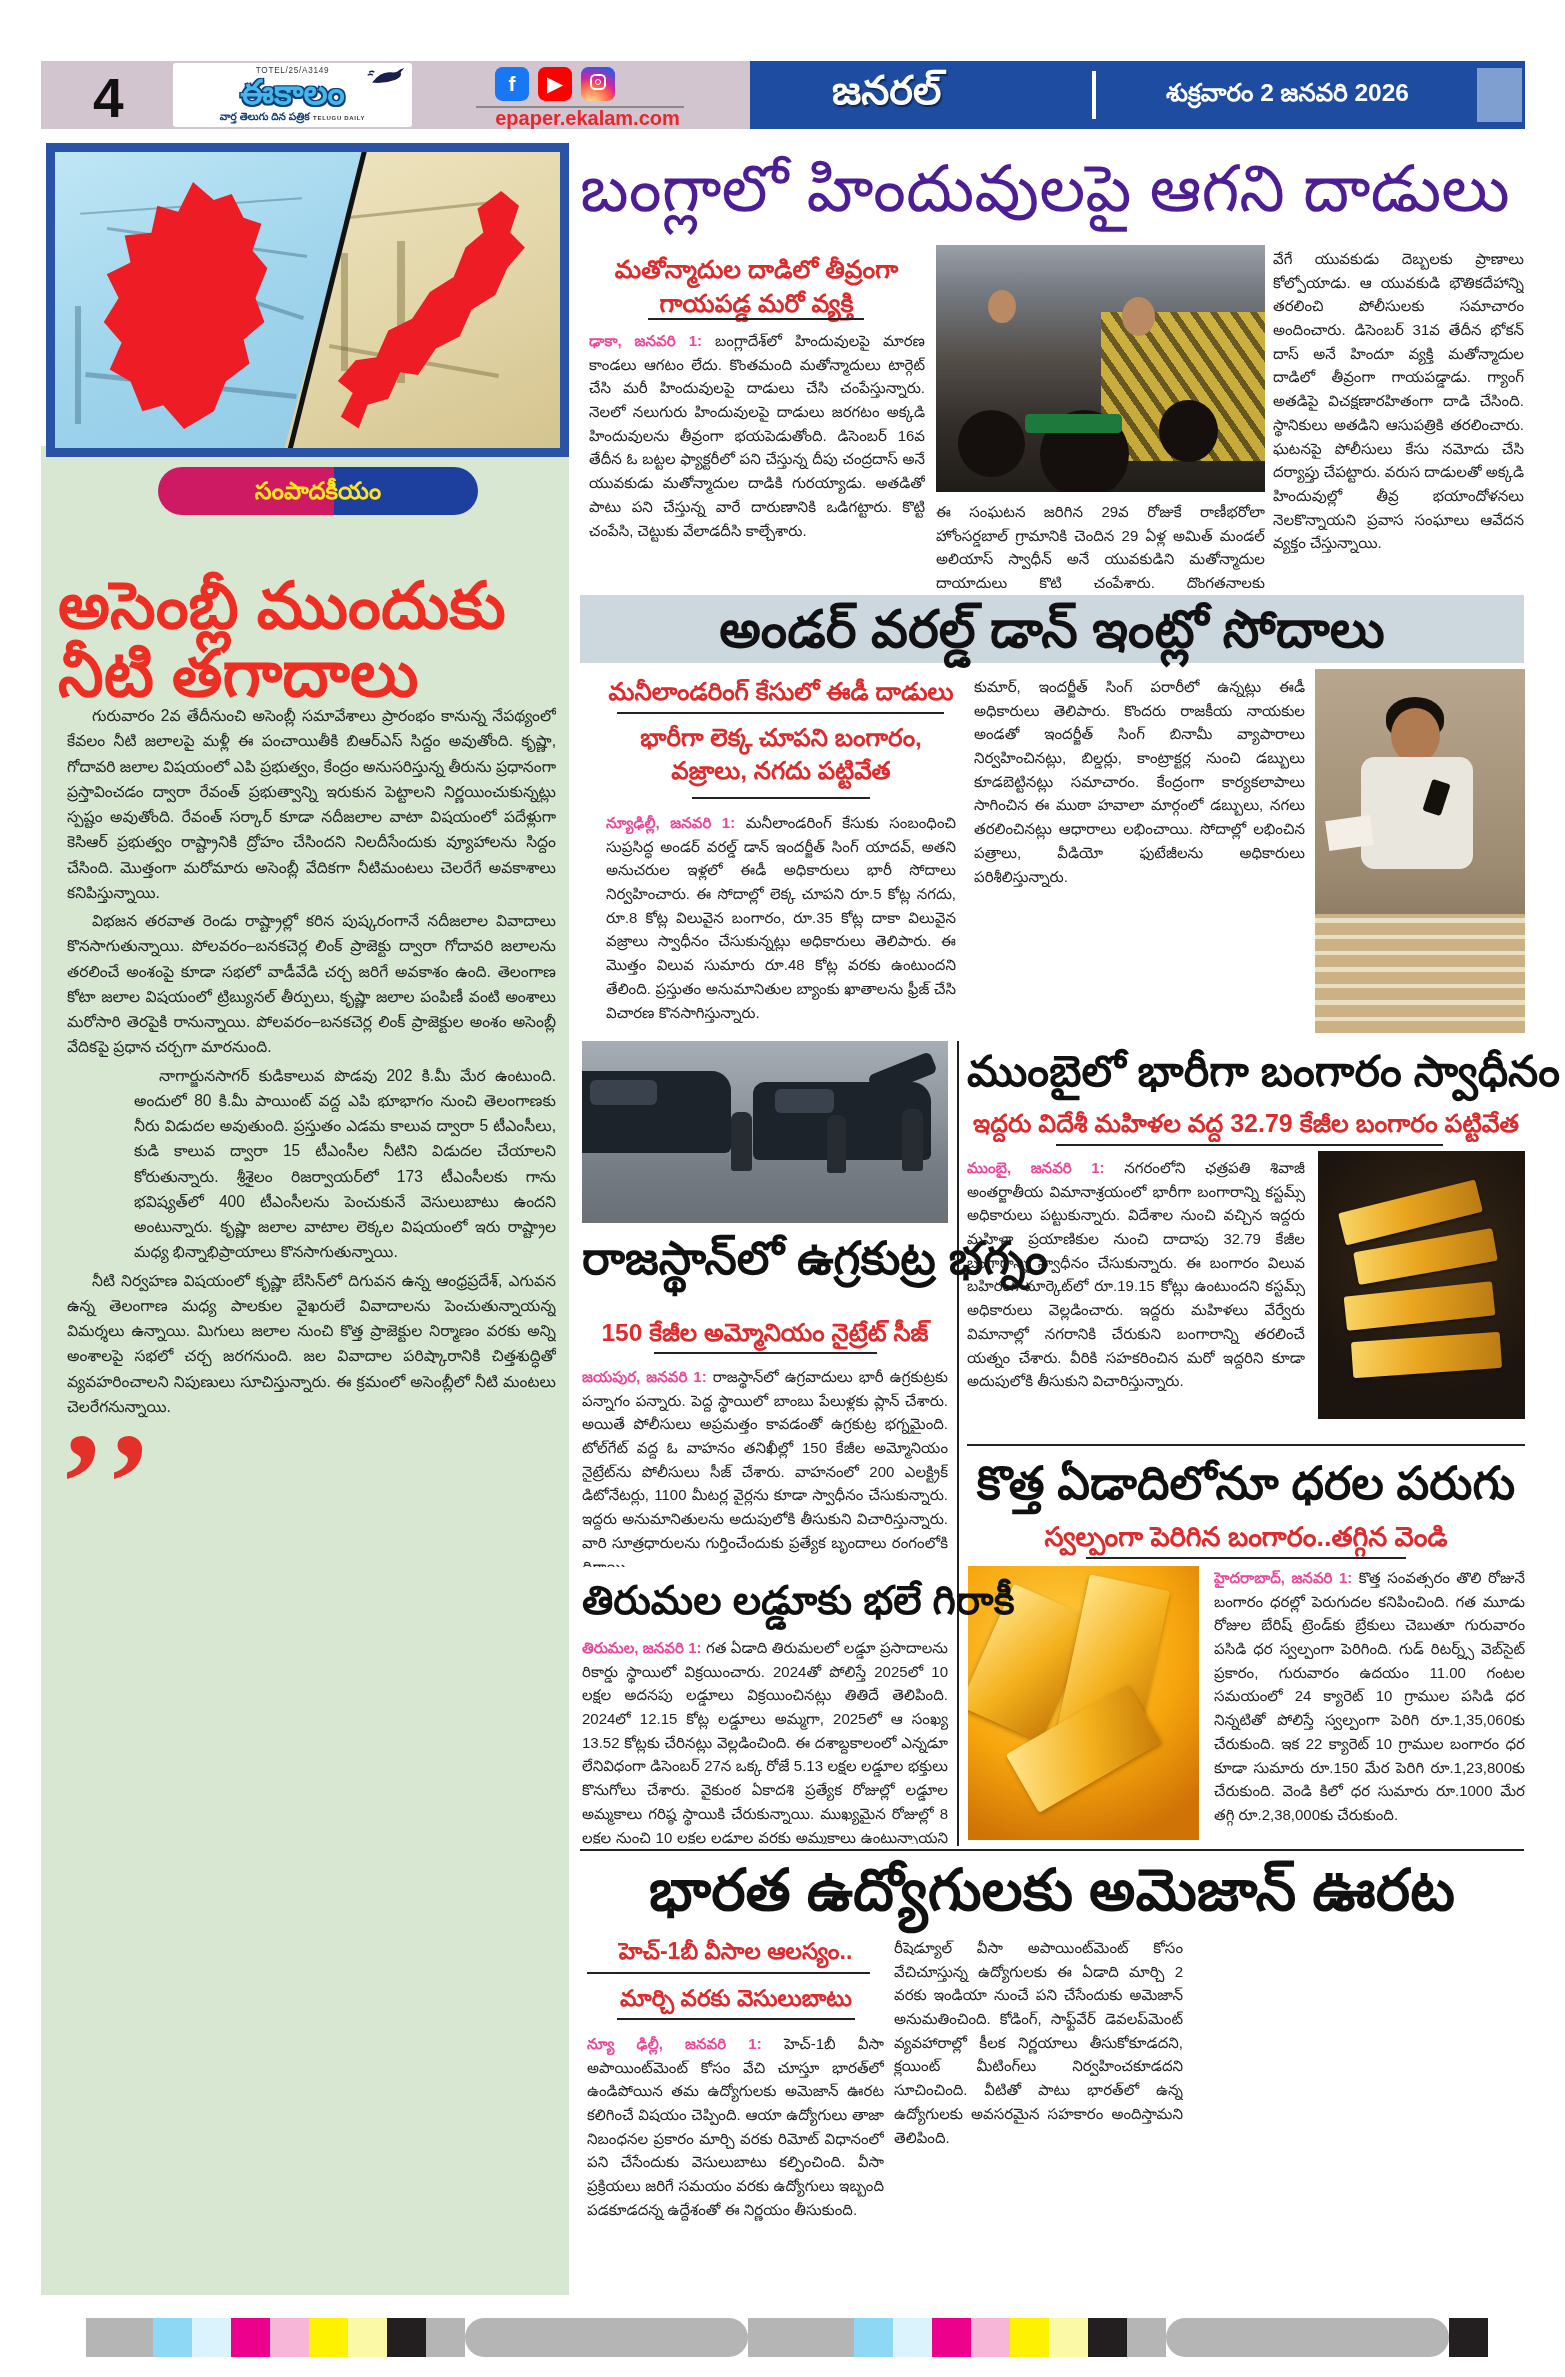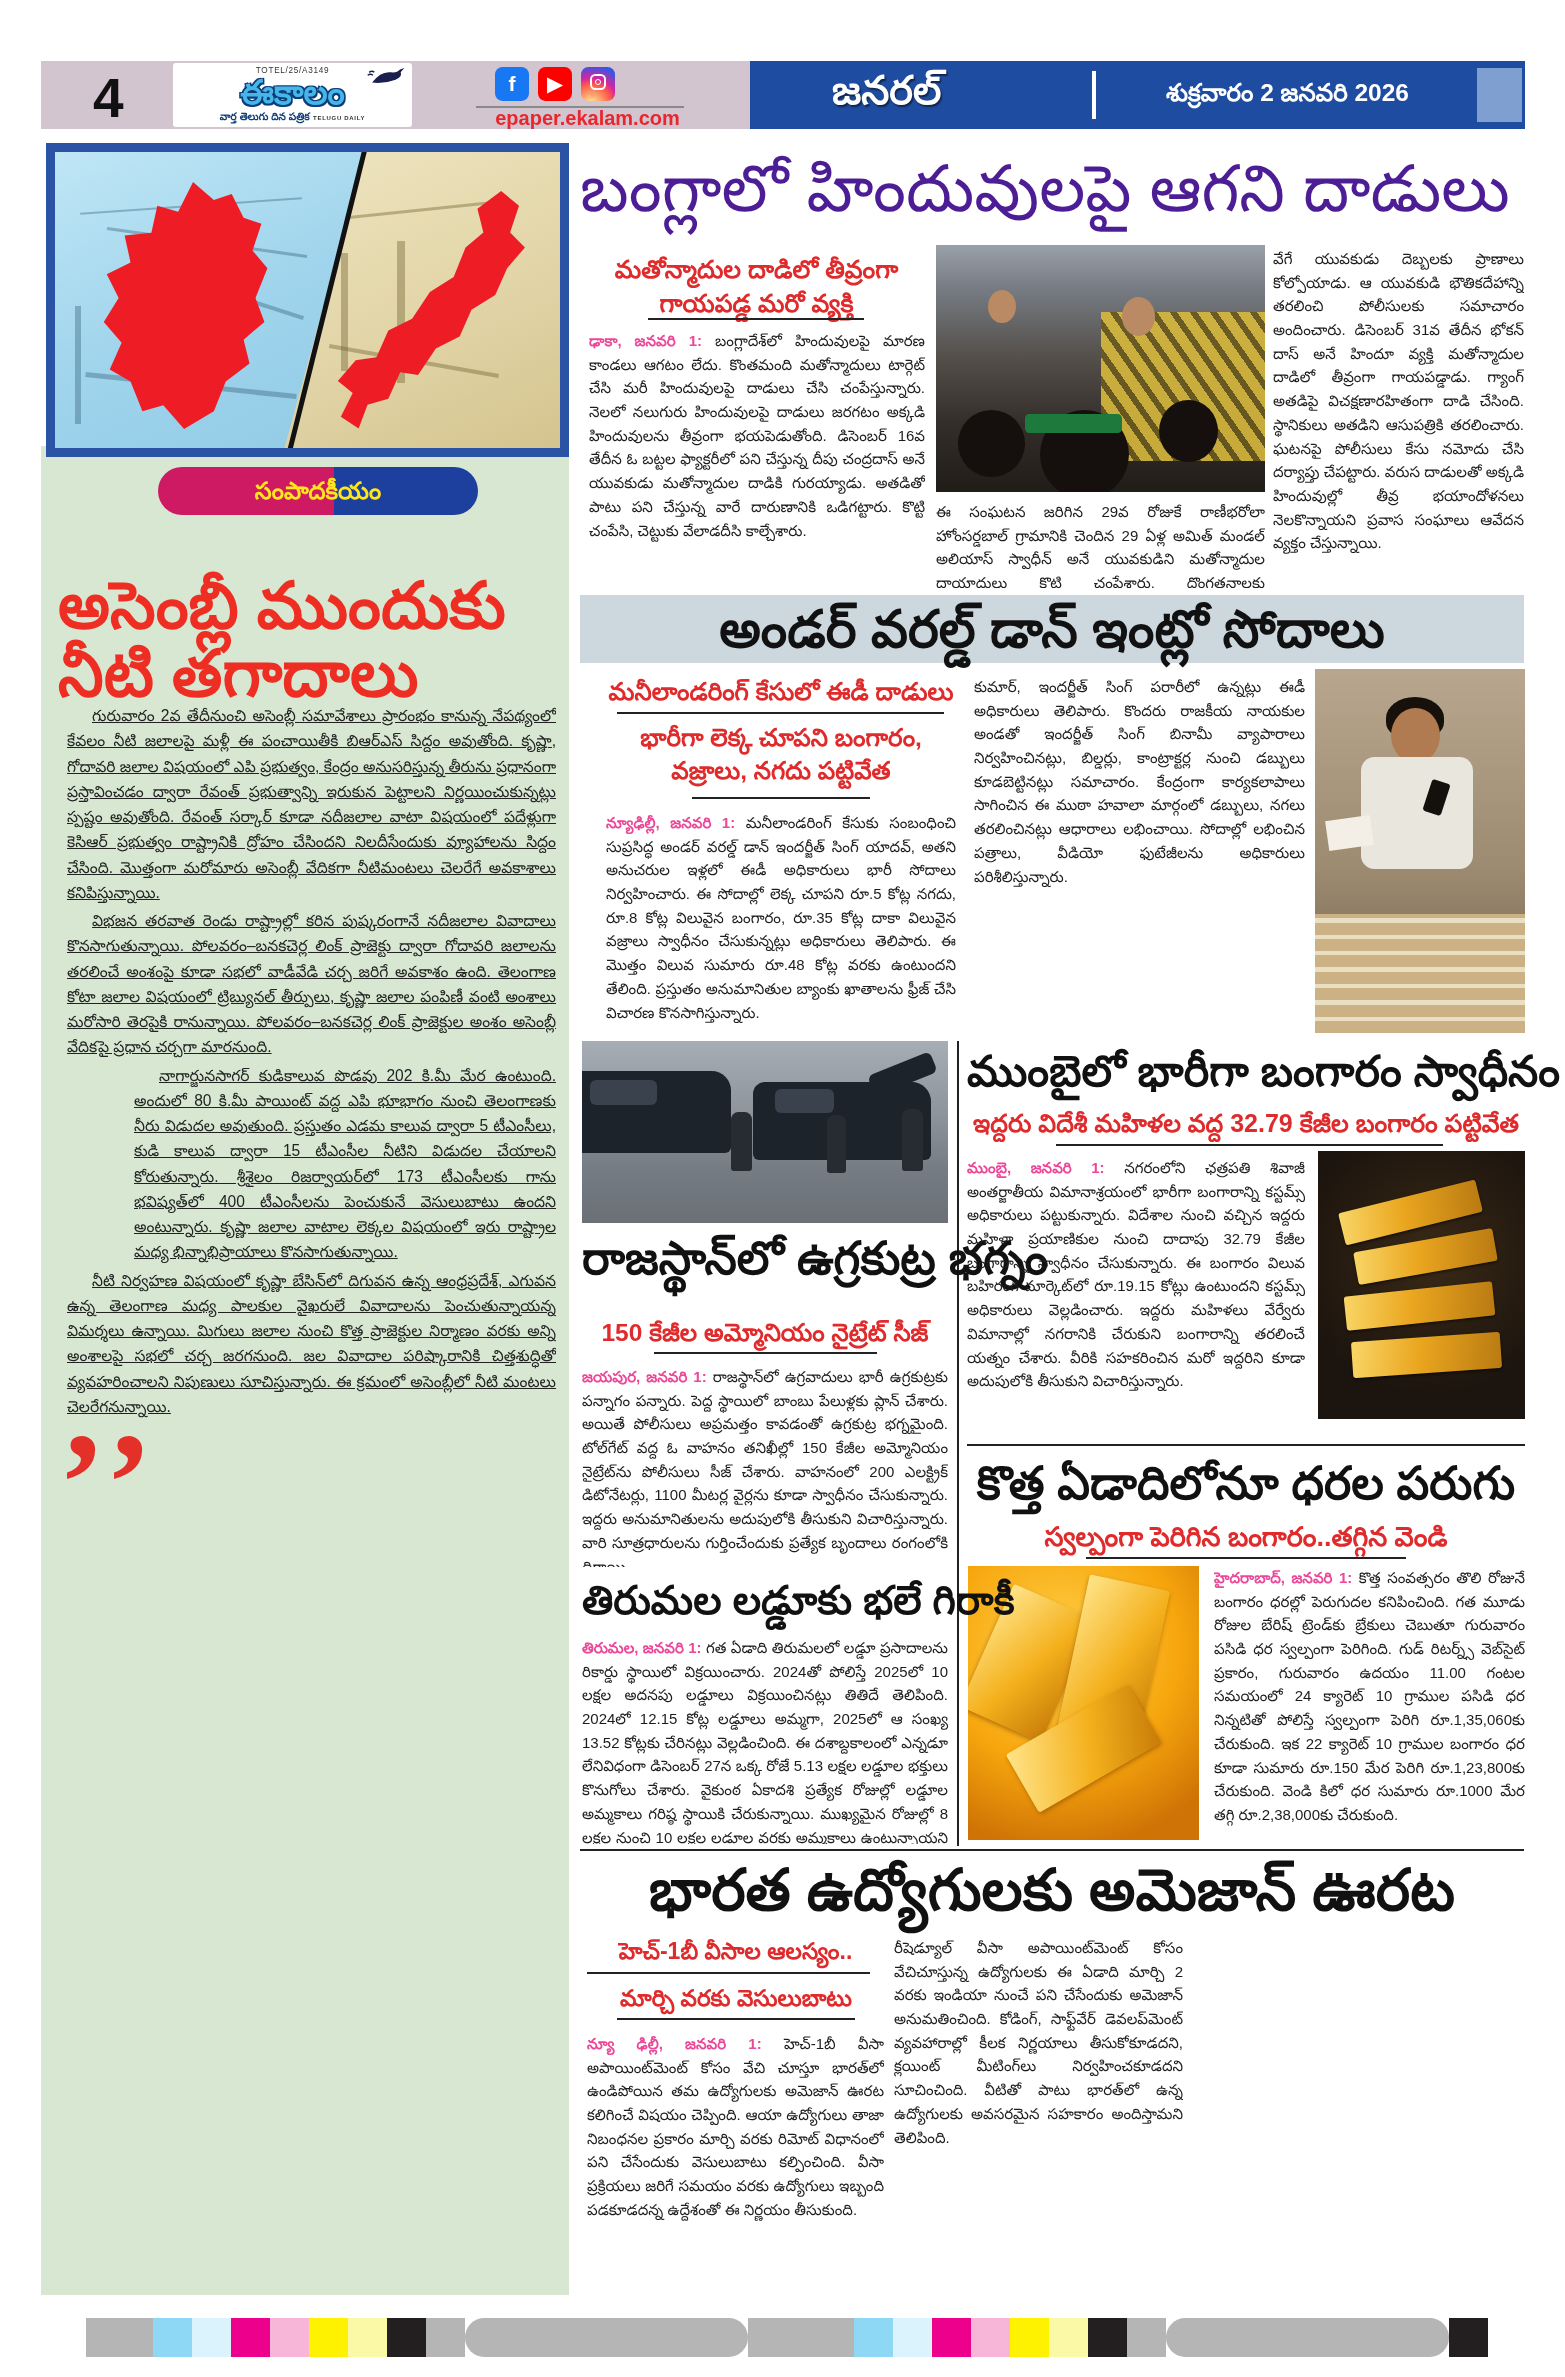--- a/index.html
+++ b/index.html
@@ -41,21 +41,21 @@
   .ed-g-div { position:absolute; left:53%; top:-5%; width:5.2px; height:115%; background:#111; transform:rotate(14deg); }
   .sketch-line { position:absolute; background:rgba(40,80,110,.35); }
   .sketch-line.t { background:rgba(110,95,45,.4); }
   .map-shape { position:absolute; fill:#ee1c25; }
   .ed-panel { background:#d7e7d2; }
   .ed-badge { border-radius:30px; overflow:hidden; display:flex; }
   .ed-badge .b1 { background:#ce1a63; width:55%; }
   .ed-badge .b2 { background:#1d3f9e; width:45%; }
   .ed-badge-label { position:absolute; width:100%; text-align:center; color:#ffe51c; font-size:24px; font-weight:bold; line-height:48px; }
   .ed-headline { color:#ee2d23; font-weight:bold; font-size:65px; line-height:1.05; }
-  .ed-body { font-size:15.6px; line-height:1.62; color:#222;text-decoration:underline; }
+  .ed-body { font-size:15.6px; line-height:1.62; color:#222; }
   .ed-body p { text-indent:25px; margin-bottom:3px; }
   .bigquote { color:#e3312a; font-size:141px; font-weight:bold; line-height:1; font-family:"Liberation Serif","DejaVu Serif",serif; }
   
   .hl-red { color:#4c1d95; font-weight:normal; text-align:left; }
   .hl-black { color:#111; font-weight:bold; text-align:center; }
   .subhead { color:#e02b2c; font-weight:bold; text-align:center; line-height:1.35; }
   .divider { background:#222; height:1.5px; }
   .vrule { background:#222; width:1.5px; }
   .band { background:#ccd8de; }
   .body-txt { font-size:15px; line-height:1.58; color:#1c1c1c; }

